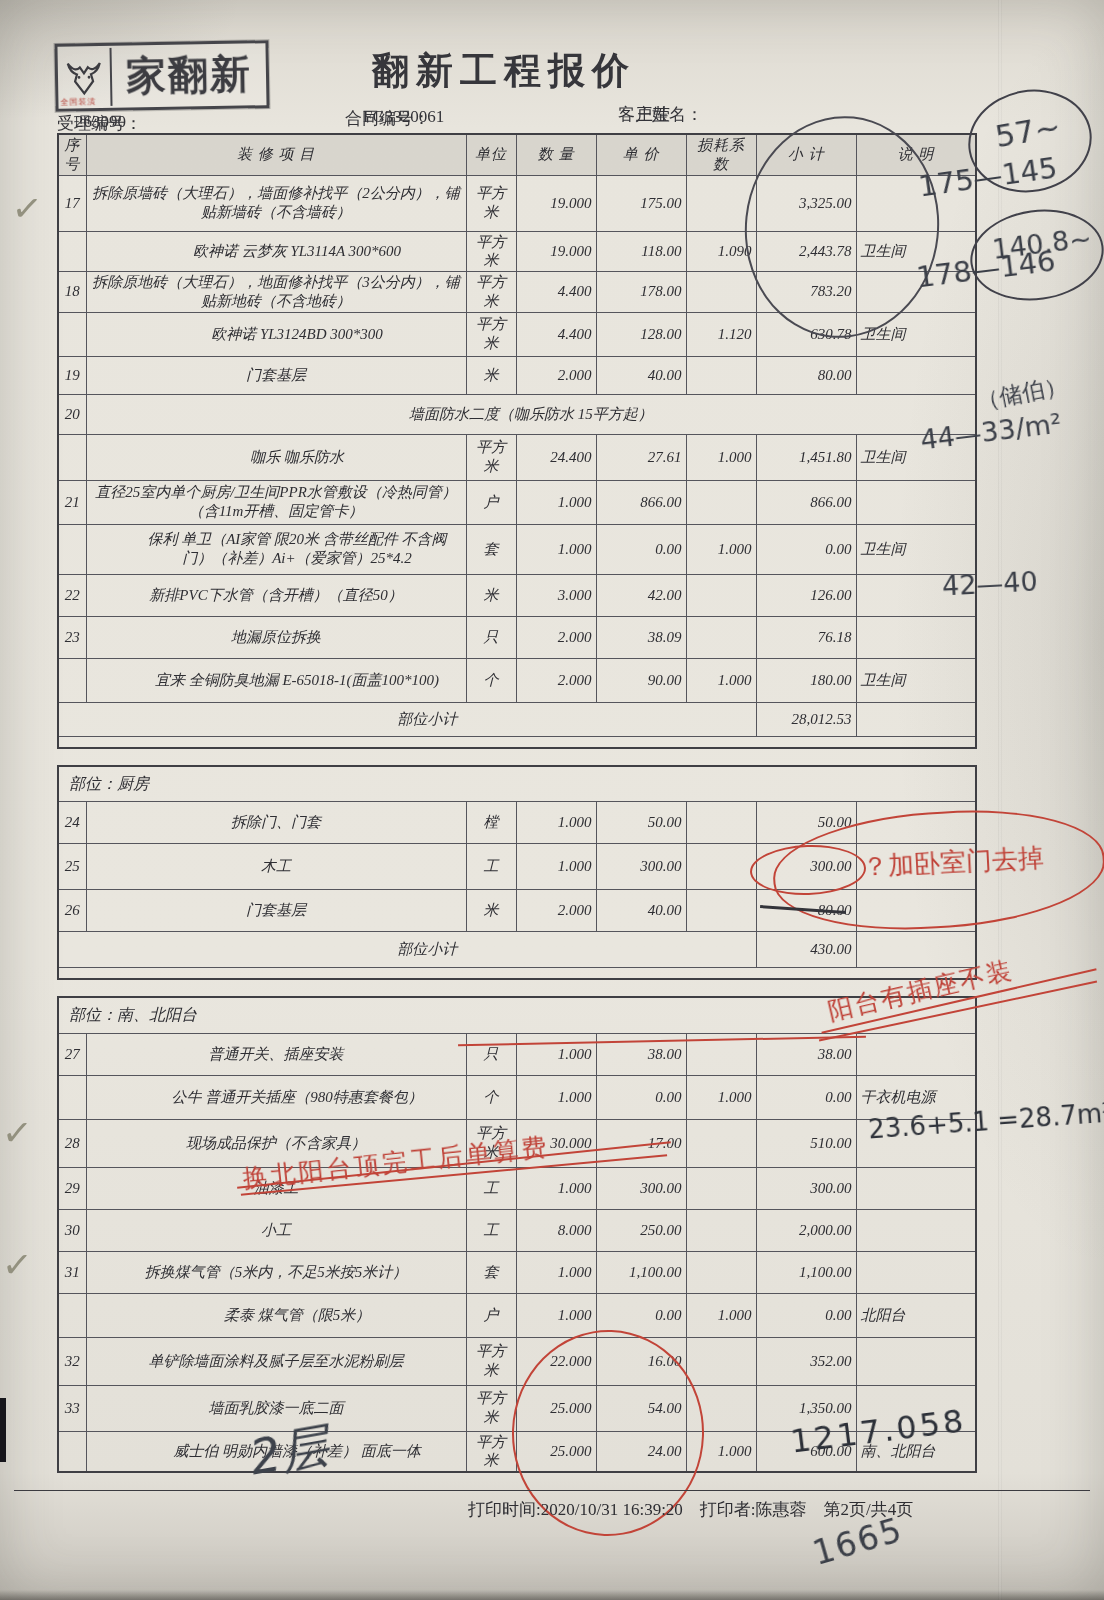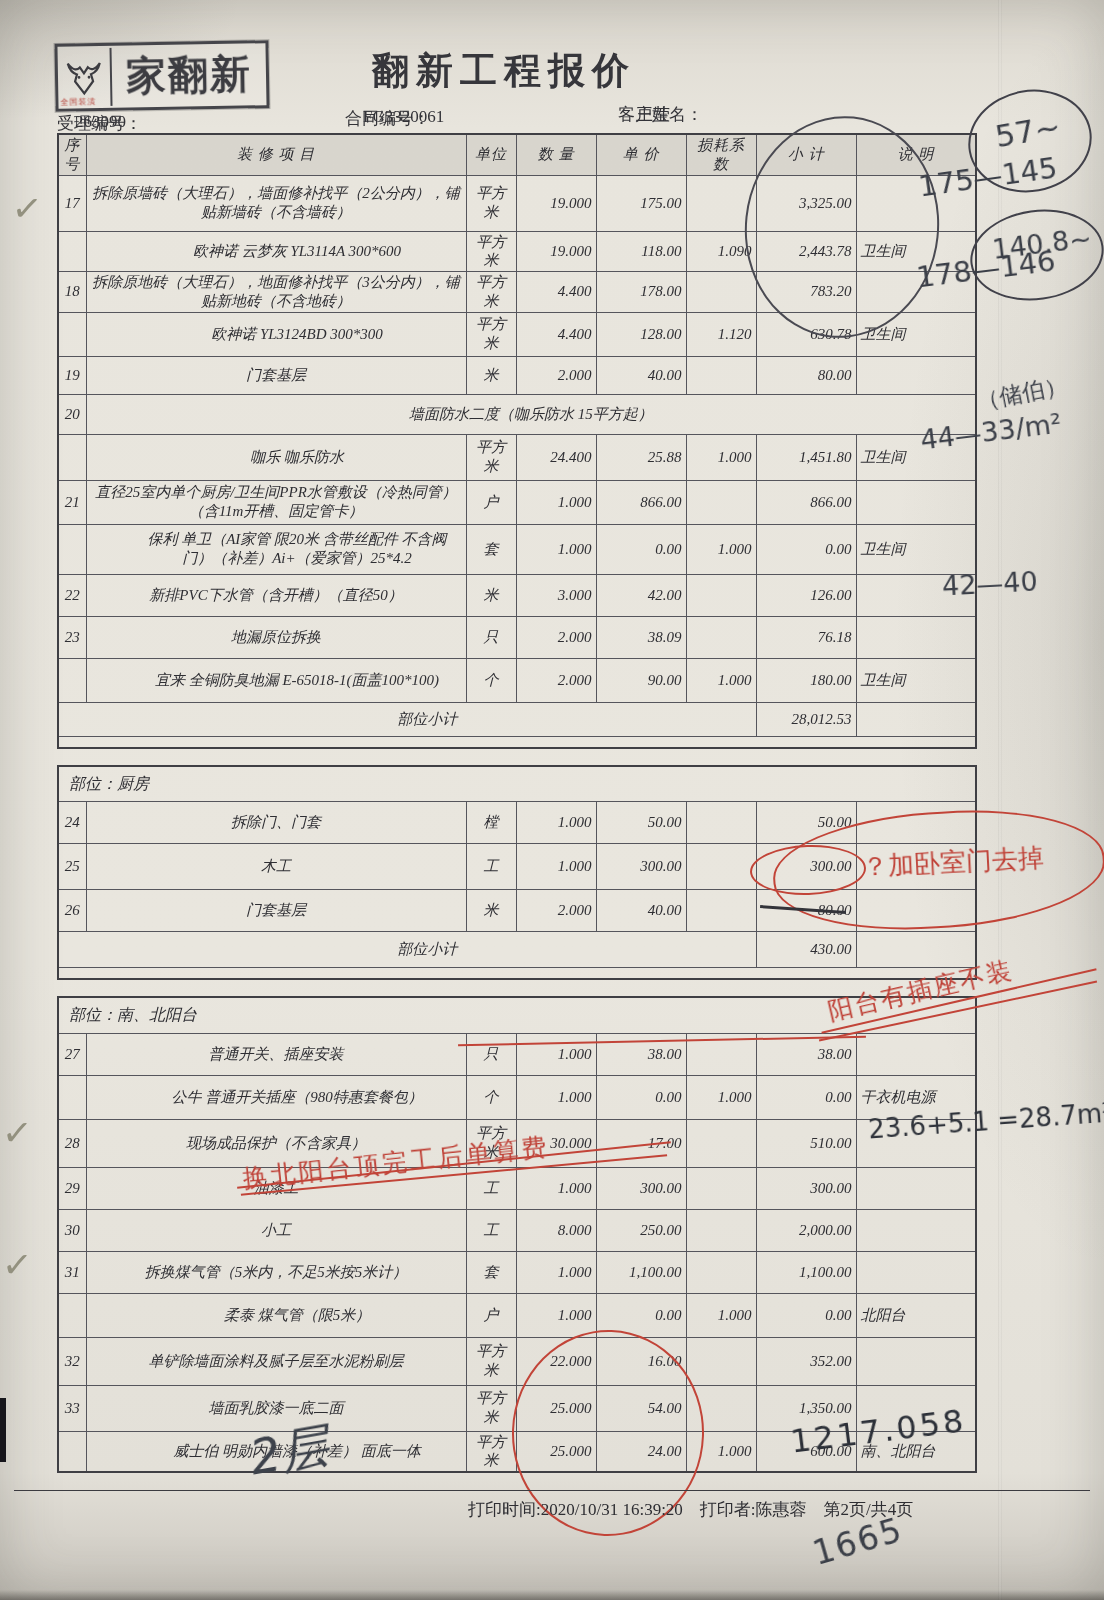--- a/index.html
+++ b/index.html
@@ -207,21 +207,21 @@
           </tr>
           <tr style="height: 40px;">
             <td class="c-seq">20</td>
             <td class="c-proj" colspan="7">墙面防水二度（咖乐防水 15平方起）</td>
           </tr>
           <tr class="sub" style="height: 46px;">
             <td class="c-seq"></td>
             <td class="c-proj">咖乐 咖乐防水</td>
             <td class="c-unit">平方米</td>
             <td class="c-qty">24.400</td>
-            <td class="c-price">25.88</td>
+            <td class="c-price">27.61</td>
             <td class="c-loss">1.000</td>
             <td class="c-sub">1,451.80</td>
             <td class="c-note">卫生间</td>
           </tr>
           <tr style="height: 44px;">
             <td class="c-seq">21</td>
             <td class="c-proj">直径25室内单个厨房/卫生间PPR水管敷设（冷热同管）（含11m开槽、固定管卡）</td>
             <td class="c-unit">户</td>
             <td class="c-qty">1.000</td>
             <td class="c-price">866.00</td>

